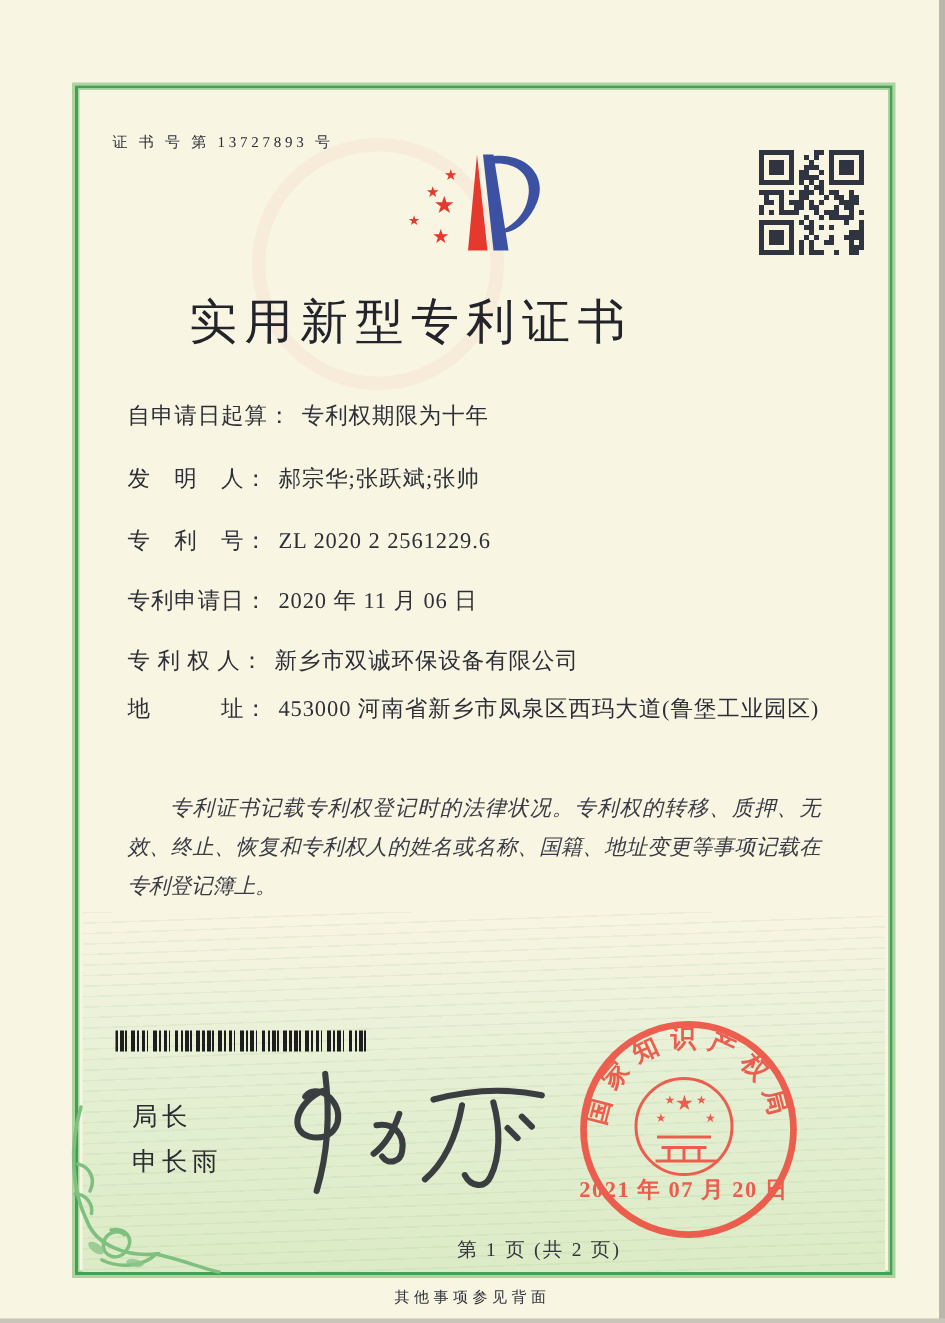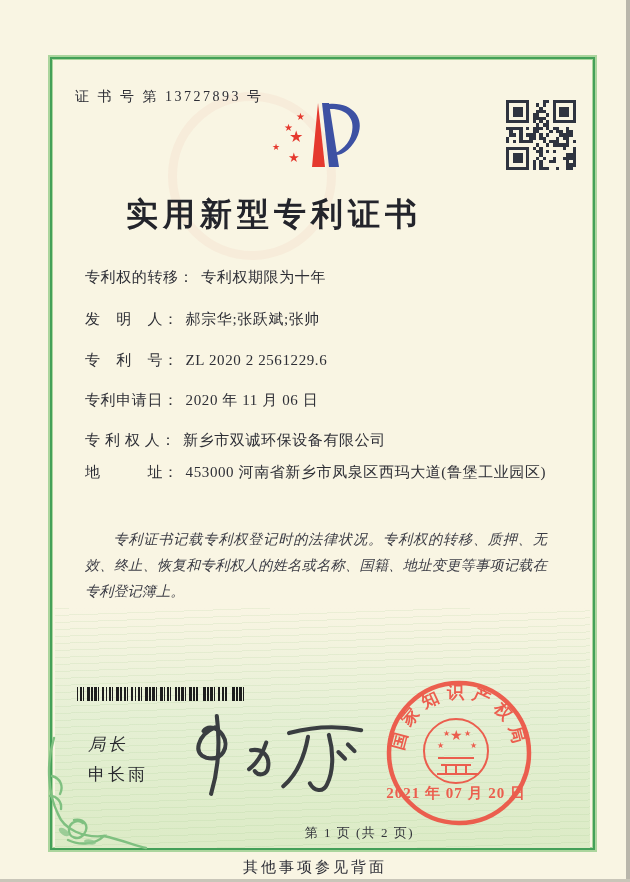--- a/index.html
+++ b/index.html
@@ -17,40 +17,40 @@
   .frame-mid{position:absolute;inset:0;border:2.5px solid var(--border-green);box-sizing:border-box;}
   .frame-in{position:absolute;inset:2px;border:1.5px solid var(--border-green-light);box-sizing:border-box;}
 
   .green-fade{position:absolute;left:55px;top:608px;width:535px;height:240px;z-index:0;
     background:
       repeating-linear-gradient(178deg, rgba(140,190,120,.13) 0 1px, rgba(0,0,0,0) 1px 7px),
       linear-gradient(180deg, rgba(224,238,208,0) 0%, rgba(224,238,208,.78) 45%, var(--bottom-green) 100%);}
   .ghost-ring{position:absolute;left:168px;top:92px;width:150px;height:150px;border:9px solid rgba(228,96,86,.06);border-radius:50%;z-index:0;}
 
   .z{position:absolute;z-index:2;}
-  .cert-number{left:75px;top:88px;font-size:14px;letter-spacing:2.5px;color:var(--text-dark);}
-  .title{left:48px;top:193px;width:452px;text-align:center;font-size:32px;font-weight:700;letter-spacing:5px;color:#23242b;}
+  .cert-number{left:75px;top:88px;font-size:10px;letter-spacing:2.5px;color:var(--text-dark);}
+  .title{left:48px;top:193px;width:452px;text-align:center;font-size:32px;font-weight:400;letter-spacing:5px;color:#23242b;}
 
   .field-row{left:85px;white-space:nowrap;font-size:15px;color:#2e2f36;letter-spacing:.6px;}
   .flabel{margin-right:7px;}
   .pair2{position:absolute;left:250px;top:0;white-space:nowrap;}
 
   .body-text{left:85px;top:527px;width:462px;font-size:14.2px;line-height:1.82;font-style:italic;
     color:var(--body-text);text-align:justify;}
   .body-text p{margin:0;text-indent:2em;}
 
   .barcode{left:77px;top:687px;width:167px;height:14px;
     background:repeating-linear-gradient(90deg,#1d1d1d 0 1.5px,transparent 1.5px 3px,#1d1d1d 3px 5.5px,transparent 5.5px 6.5px,#1d1d1d 6.5px 7.5px,transparent 7.5px 10.5px,#1d1d1d 10.5px 13px,transparent 13px 14.5px);}
 
   .signer{left:88px;font-family:"Liberation Sans","DejaVu Sans",sans-serif;font-size:17px;letter-spacing:3px;color:#2b2c31;}
-  .signer-title{top:733px;font-style:italic;}
+  .signer-title{top:733px;}
   .signer-name{top:763px;}
 
   .page-number{left:48px;top:824px;width:549px;text-align:center;font-size:13px;letter-spacing:1.5px;color:#33343b;padding-left:37px;}
-  .back-note{left:0;top:858px;width:630px;text-align:center;font-size:15px;letter-spacing:3px;color:#2f3038;}
+  .back-note{left:0;top:858px;width:630px;text-align:center;font-size:10px;letter-spacing:3px;color:#2f3038;}
 
   .seal-svg{left:380px;top:676px;}
   .seal-ring-txt{font-family:"Liberation Serif","DejaVu Serif",serif;font-weight:700;font-size:17px;fill:var(--seal-red);}
   .seal-date{font-size:15px;fill:var(--seal-red);letter-spacing:1px;font-weight:600;}
   .sig-svg{left:175px;top:708px;}
   .flourish-svg{left:44px;top:736px;}
 </style>
 </head>
 <body>
 
@@ -209,21 +209,21 @@
         <rect x="12" y="20" width="1" height="1"></rect>
         <rect x="15" y="20" width="1" height="1"></rect>
         <rect x="18" y="20" width="1" height="1"></rect>
         <rect x="19" y="20" width="1" height="1"></rect>
       </g>
   </svg>
 
   <div class="z title">实用新型专利证书</div>
 
   <div class="z field-row" style="top:268px">
-    <span class="flabel">专利权的转移：</span><span class="fvalue">专利权期限为十年</span>
+    <span class="flabel">自申请日起算：</span><span class="fvalue">专利权期限为十年</span>
   </div>
   <div class="z field-row" style="top:310px">
     <span class="flabel">发　明　人：</span><span class="fvalue">郝宗华;张跃斌;张帅</span>
   </div>
   <div class="z field-row" style="top:351px">
     <span class="flabel">专　利　号：</span><span class="fvalue">ZL 2020 2 2561229.6</span>
   </div>
   <div class="z field-row" style="top:391px">
     <span class="flabel">专利申请日：</span><span class="fvalue">2020 年 11 月 06 日</span>
   </div>

